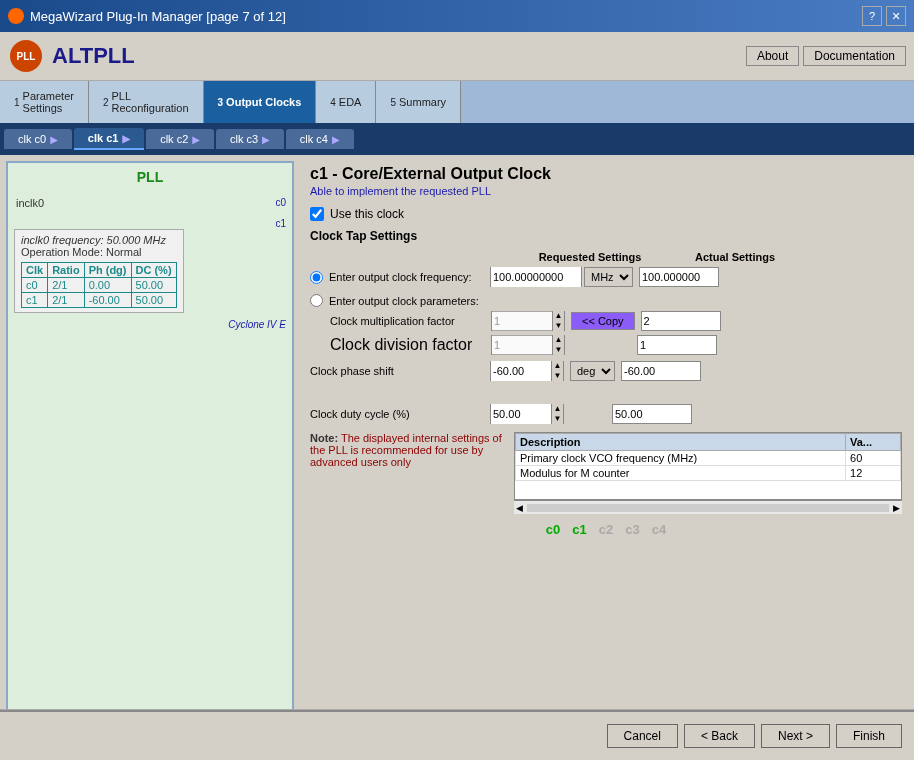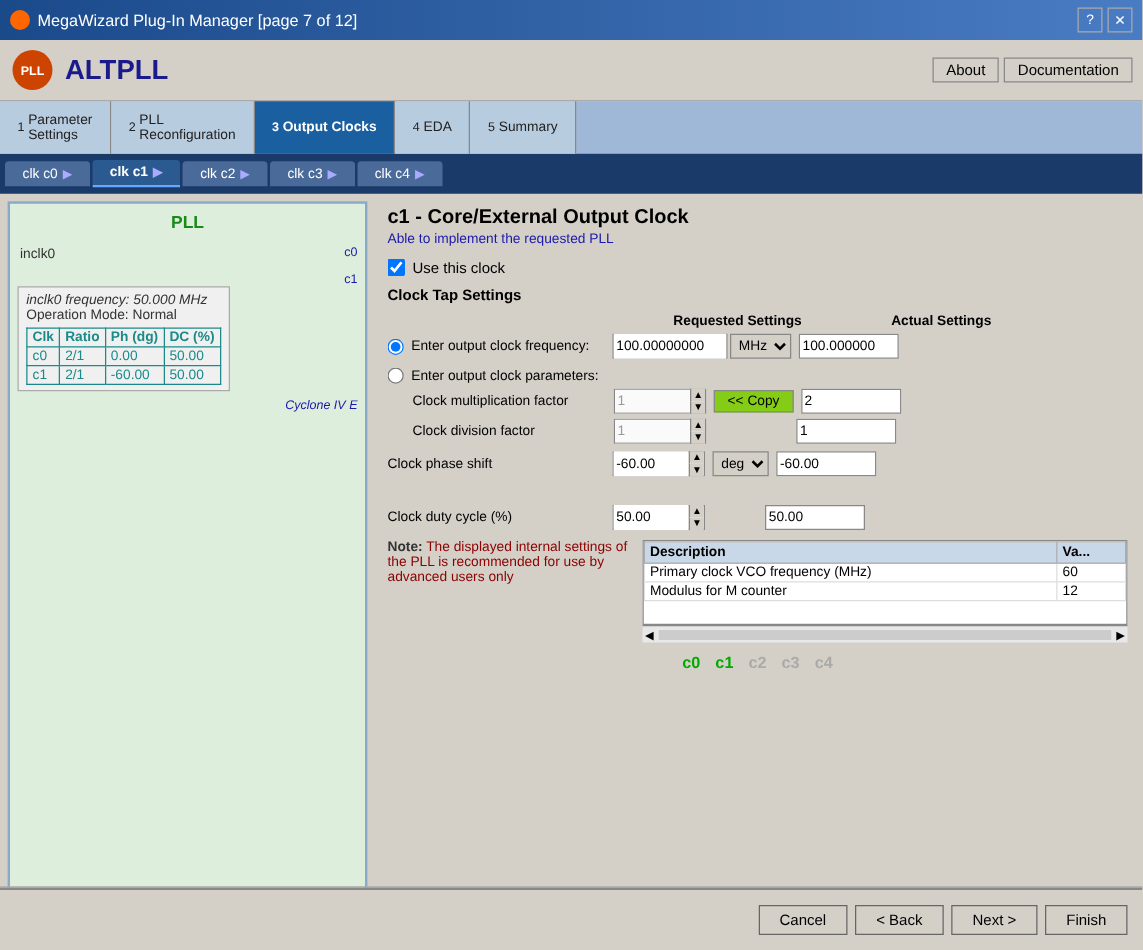--- a/index.html
+++ b/index.html
@@ -187,21 +187,21 @@
     }
     .unit-select {
       border: 1px solid #888;
       background: #d4d0c8;
       font-size: 11px;
       height: 20px;
       padding: 0 2px;
     }
 
     .copy-btn {
-      background: #84cc16;
+      background: #8b5cf6;
       border: 1px solid #888;
       padding: 2px 10px;
       cursor: pointer;
       font-size: 11px;
       white-space: nowrap;
     }
     .note-highlight { color: #8b0000; }
 
     .feasibility-area {
       margin-top: 8px;
@@ -441,21 +441,21 @@
         <input type="checkbox" checked="" style="">
         <label>Use this clock</label>
       </div>
 
       <div class="subsection-title">Clock Tap Settings</div>
 
       <div style="display:flex; margin-bottom:4px;">
         <div style="width:200px;"></div>
         <div style="width:160px; text-align:center; font-size:11px; font-weight:bold;">Requested Settings</div>
         <div style="width:20px;"></div>
-        <div style="width:90px; text-align:center; font-size:11px; font-weight:bold;margin-left:18px;">Actual Settings</div>
+        <div style="width:90px; text-align:center; font-size:11px; font-weight:bold;">Actual Settings</div>
       </div>
 
       <div style="display:flex; align-items:center; margin-bottom:5px; gap:6px;">
         <input type="radio" name="clock-type" checked="" style="">
         <label style="font-size:11px; min-width:155px;">Enter output clock frequency:</label>
         <div class="input-with-unit">
           <div class="input-spinner">
             <input type="text" value="100.00000000" style="width: 90px;">
           </div>
           <select class="unit-select">
@@ -480,21 +480,21 @@
           <div class="spinner-btns">
             <button class="spinner-btn">▲</button>
             <button class="spinner-btn">▼</button>
           </div>
         </div>
         <button class="copy-btn">&lt;&lt; Copy</button>
         <input type="text" class="actual-val" value="2" readonly="" style="">
       </div>
 
       <div style="display:flex; align-items:center; margin-bottom:6px; gap:6px; margin-left:20px;">
-        <span style="font-size:11px; min-width:155px;">Clock division factor</span>
+        <span style="font-size:16px; min-width:155px;">Clock division factor</span>
         <div class="input-spinner">
           <input type="text" value="1" style="width: 60px; color: rgb(153, 153, 153);" disabled="">
           <div class="spinner-btns">
             <button class="spinner-btn">▲</button>
             <button class="spinner-btn">▼</button>
           </div>
         </div>
         <div style="width:60px;"></div>
         <input type="text" class="actual-val" value="1" readonly="" style="">
       </div>

